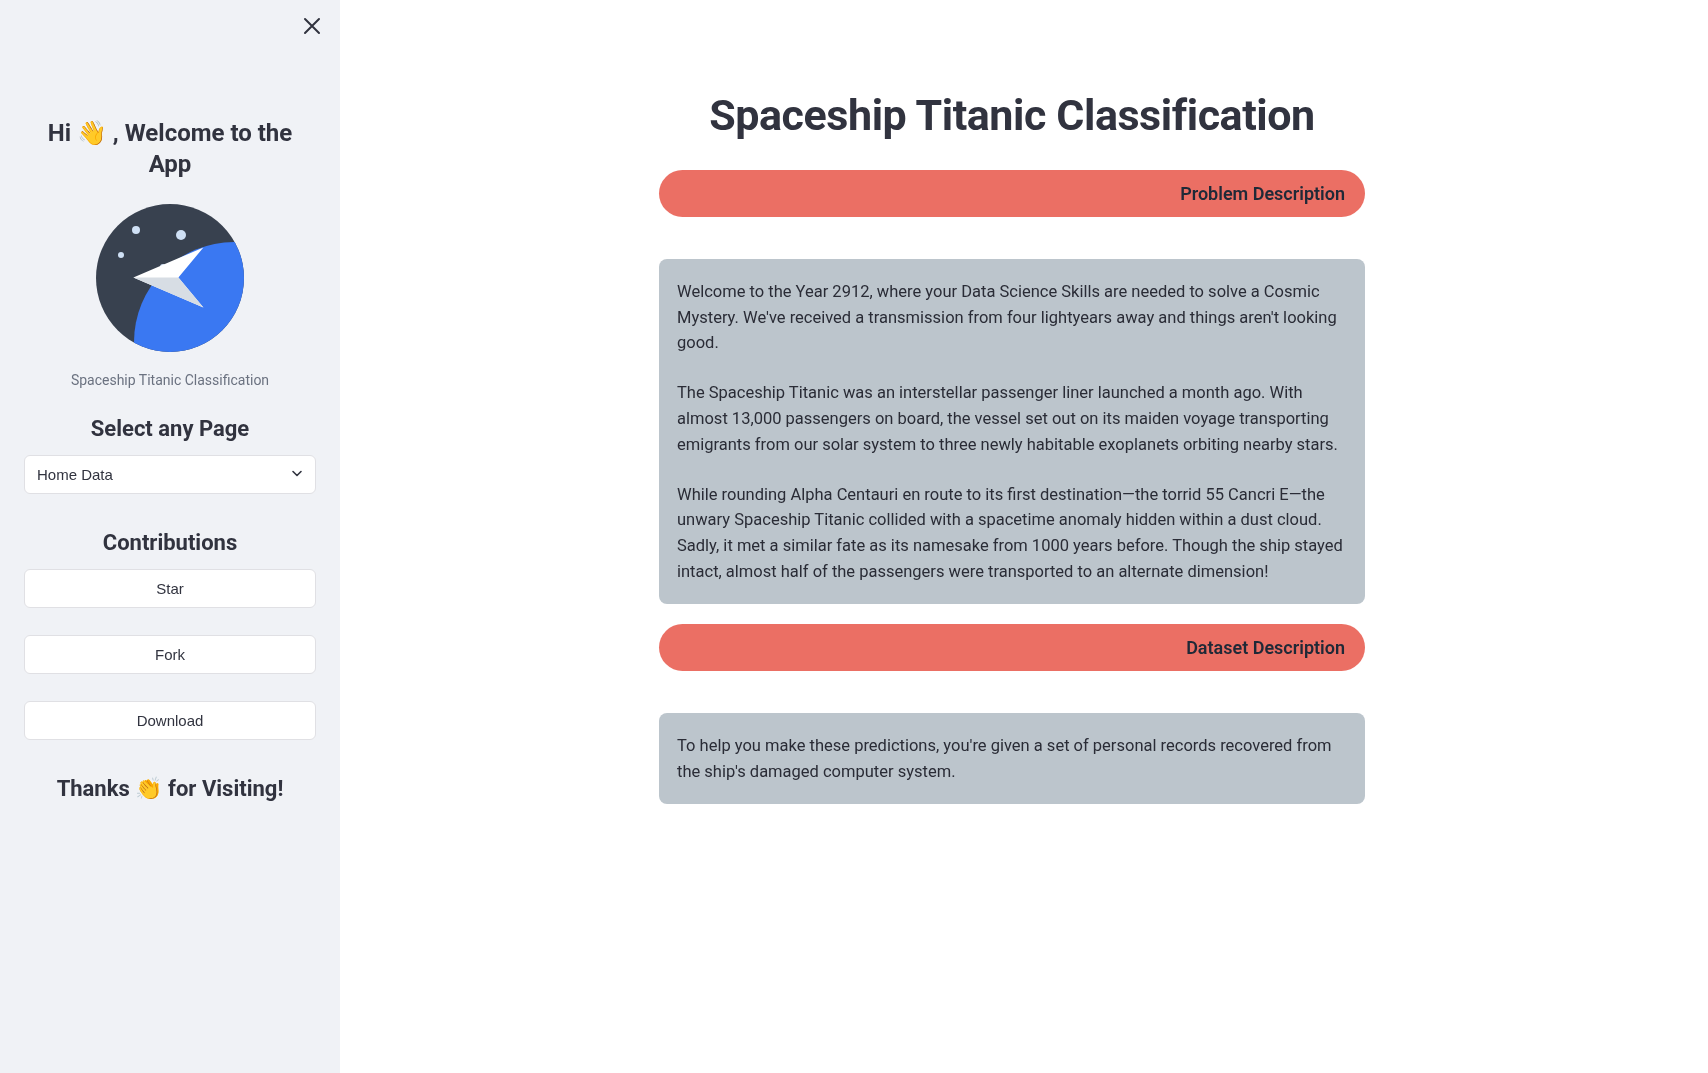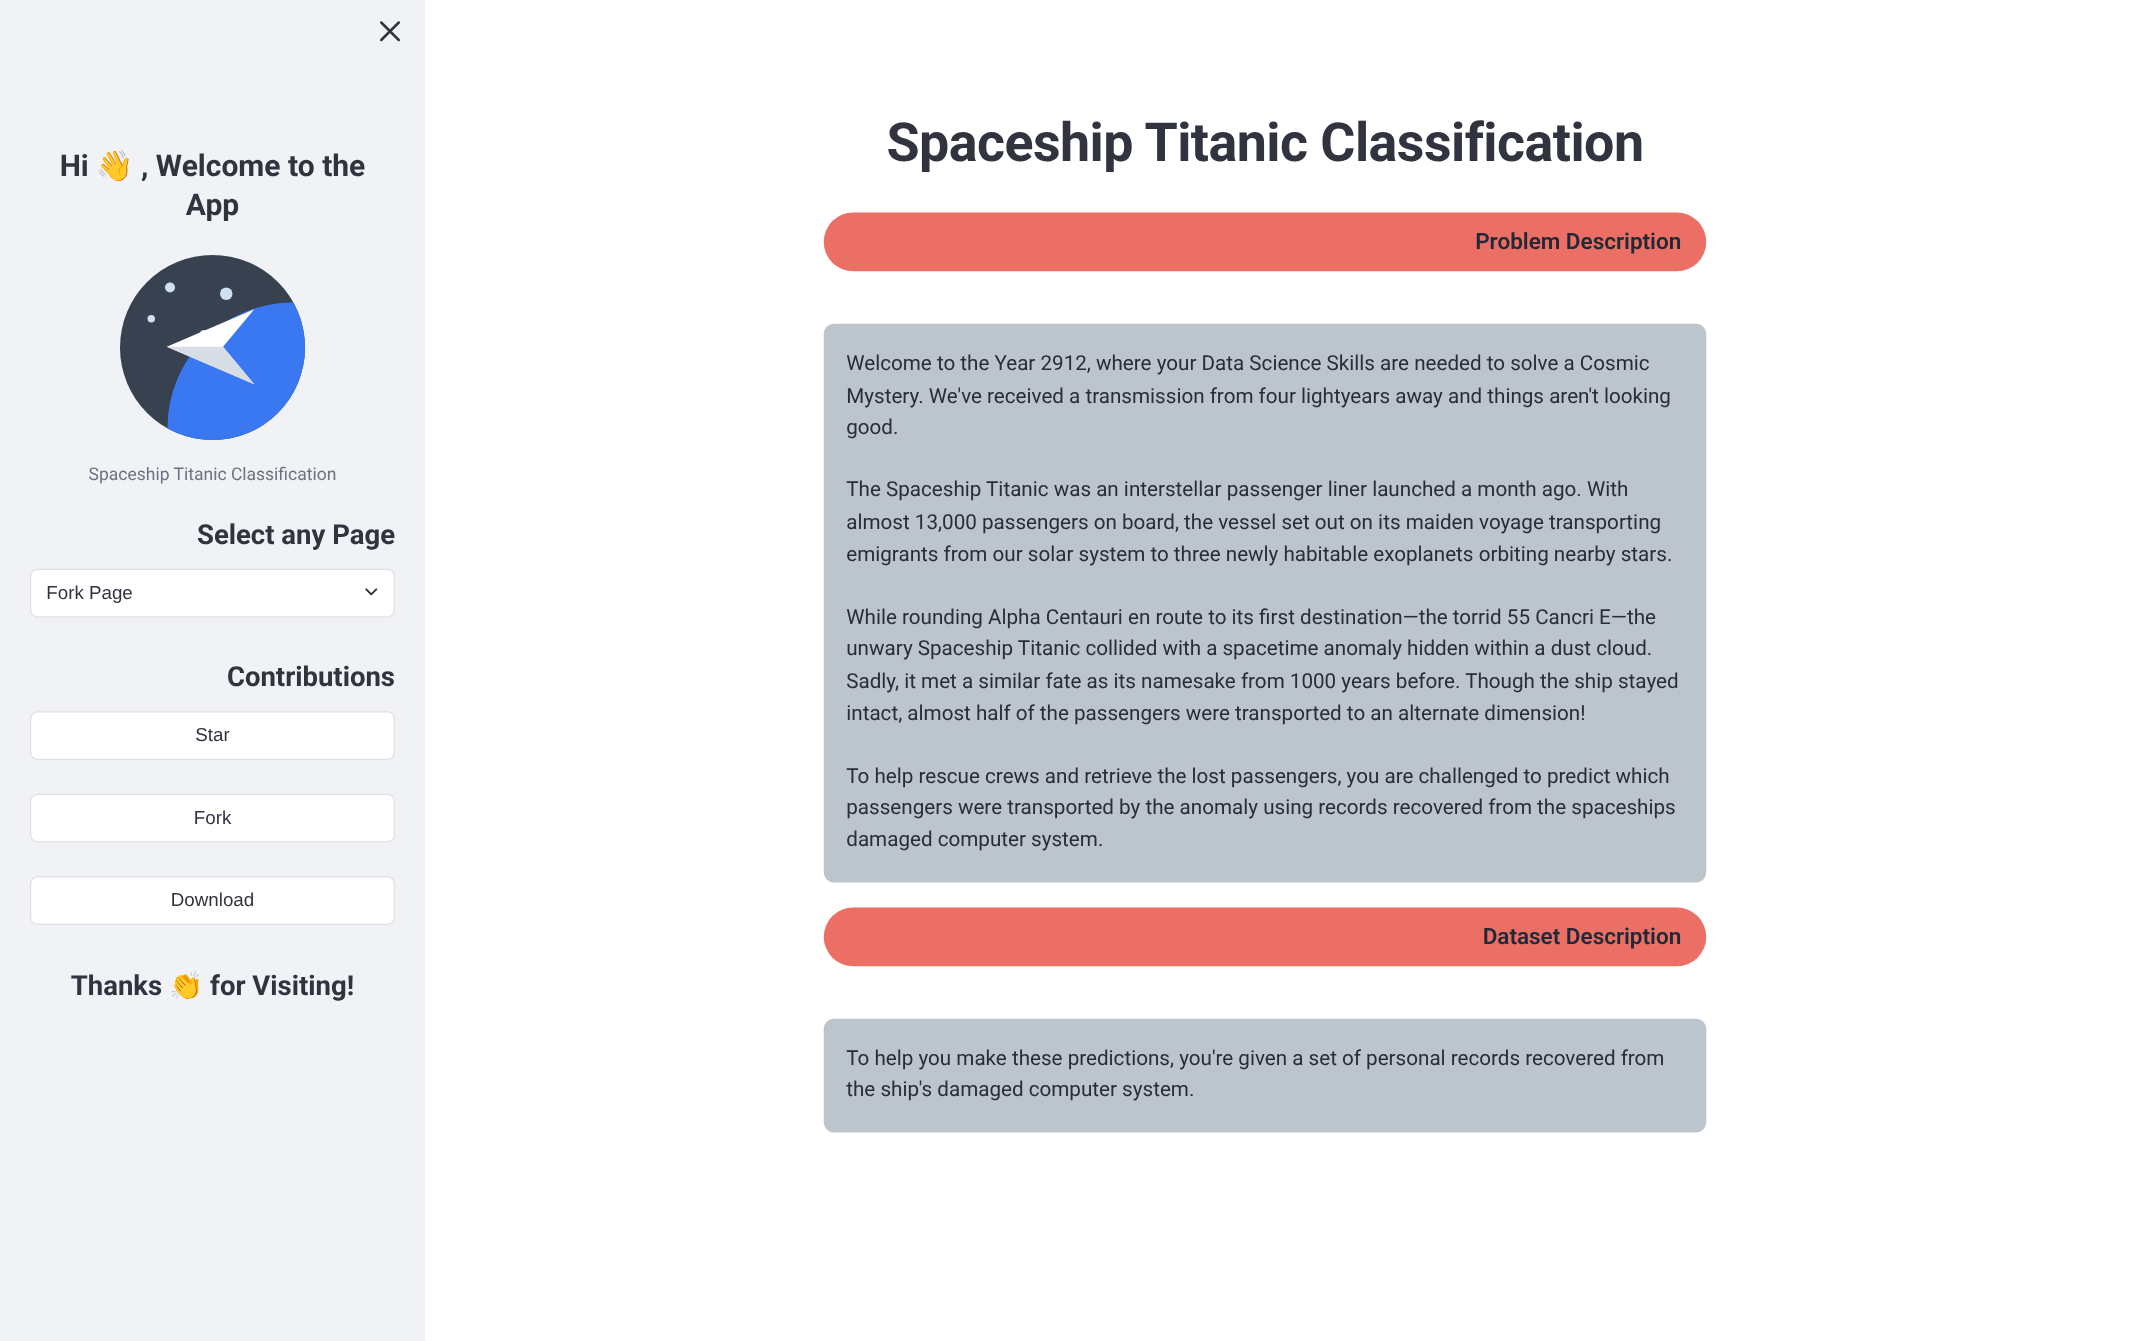--- a/index.html
+++ b/index.html
@@ -59,21 +59,21 @@
   }
   .caption {
     text-align: center;
     font-size: 14px;
     color: #6b7280;
     margin-bottom: 28px;
   }
   .sb-h2 {
     font-size: 22px;
     font-weight: 700;
-    text-align: right;
+    text-align: center;
     margin-bottom: 14px;
   }
   .select-wrap {
     position: relative;
     margin-bottom: 36px;
   }
   .select {
     width: 100%;
     background: #ffffff;
     border: 1px solid #e0e0e4;
@@ -179,21 +179,21 @@
         </div>
       </div>
     </div>
 
     <div class="caption">Spaceship Titanic Classification</div>
 
     <h2 class="sb-h2">Select any Page</h2>
 
     <div class="select-wrap">
       <button class="select">
-        <span>Fork Page</span>
+        <span>Home Data</span>
       </button>
       <span class="select-caret">
         <svg width="14" height="14" viewBox="0 0 14 14">
             <path d="M3 5 L7 9 L11 5" stroke="#31333F" stroke-width="1.6" fill="none" stroke-linecap="round" stroke-linejoin="round"></path>
           </svg>
       </span>
     </div>
 
     <h2 class="sb-h2">Contributions</h2>
 
@@ -208,21 +208,20 @@
 
   <main class="main">
     <div class="content">
       <h1 class="page-title">Spaceship Titanic Classification</h1>
 
       <div class="pill">Problem Description</div>
       <div class="gray-block">
         <p>Welcome to the Year 2912, where your Data Science Skills are needed to solve a Cosmic Mystery. We've received a transmission from four lightyears away and things aren't looking good.</p>
         <p>The Spaceship Titanic was an interstellar passenger liner launched a month ago. With almost 13,000 passengers on board, the vessel set out on its maiden voyage transporting emigrants from our solar system to three newly habitable exoplanets orbiting nearby stars.</p>
         <p>While rounding Alpha Centauri en route to its first destination—the torrid 55 Cancri E—the unwary Spaceship Titanic collided with a spacetime anomaly hidden within a dust cloud. Sadly, it met a similar fate as its namesake from 1000 years before. Though the ship stayed intact, almost half of the passengers were transported to an alternate dimension!</p>
-        <p>To help rescue crews and retrieve the lost passengers, you are challenged to predict which passengers were transported by the anomaly using records recovered from the spaceships damaged computer system.</p>
       </div>
 
       <div class="pill">Dataset Description</div>
       <div class="gray-block">
         <p>To help you make these predictions, you're given a set of personal records recovered from the ship's damaged computer system.</p>
       </div>
     </div>
   </main>
 
 </div>

